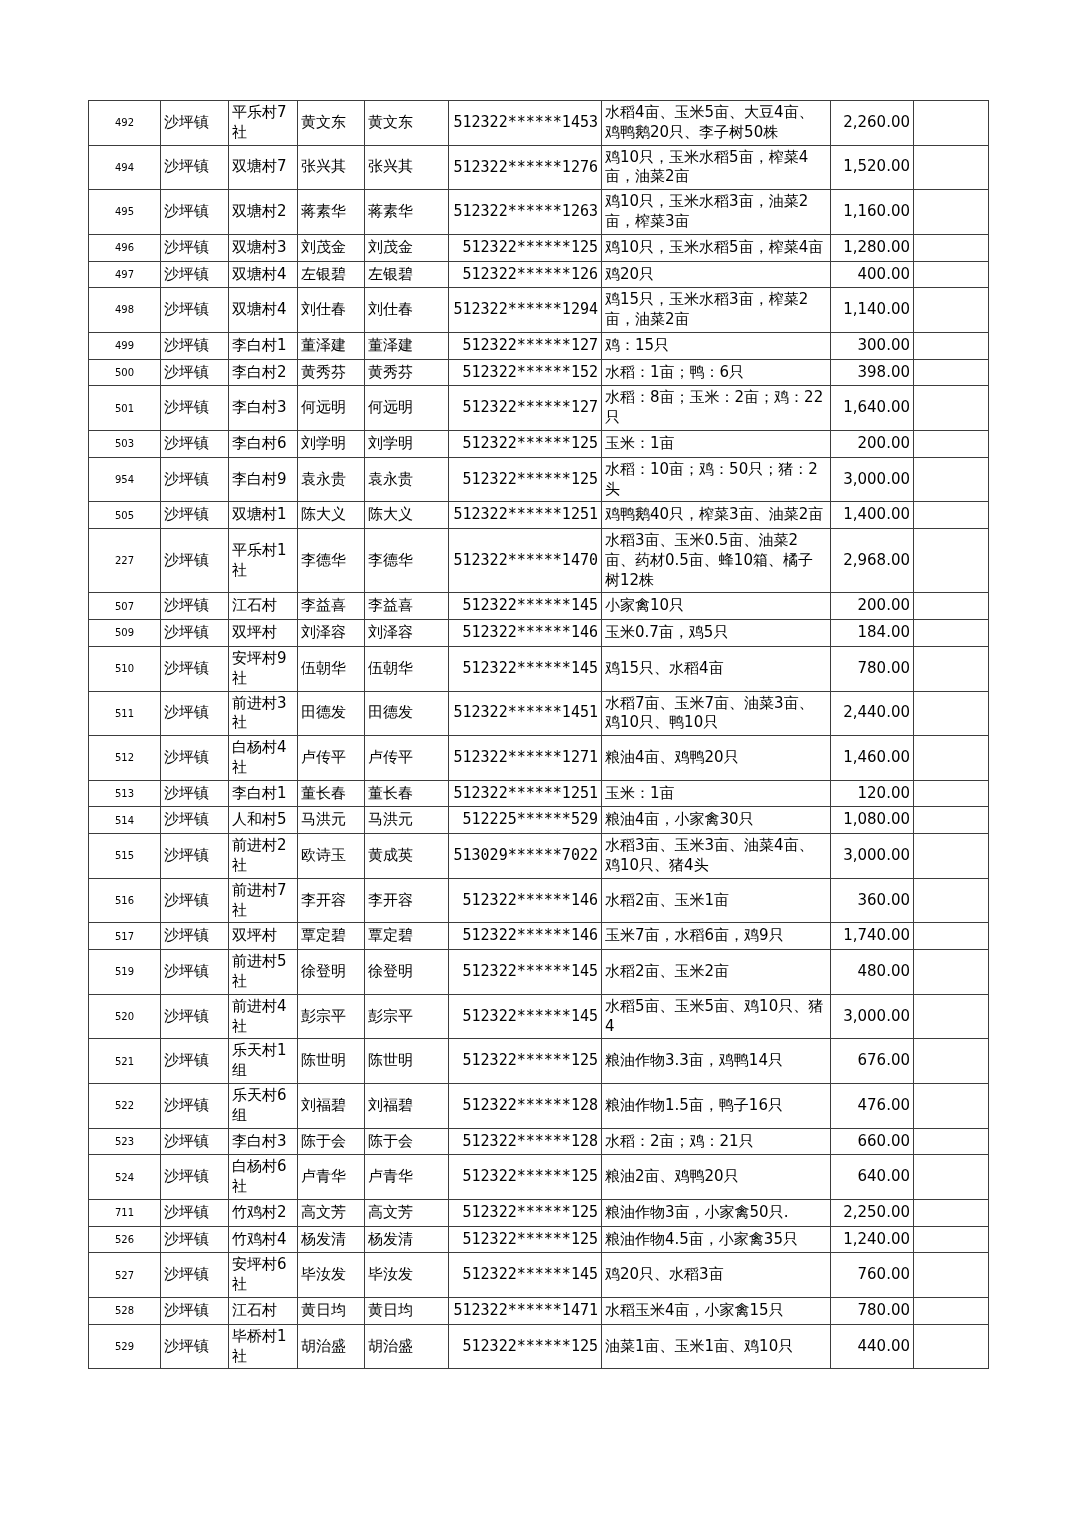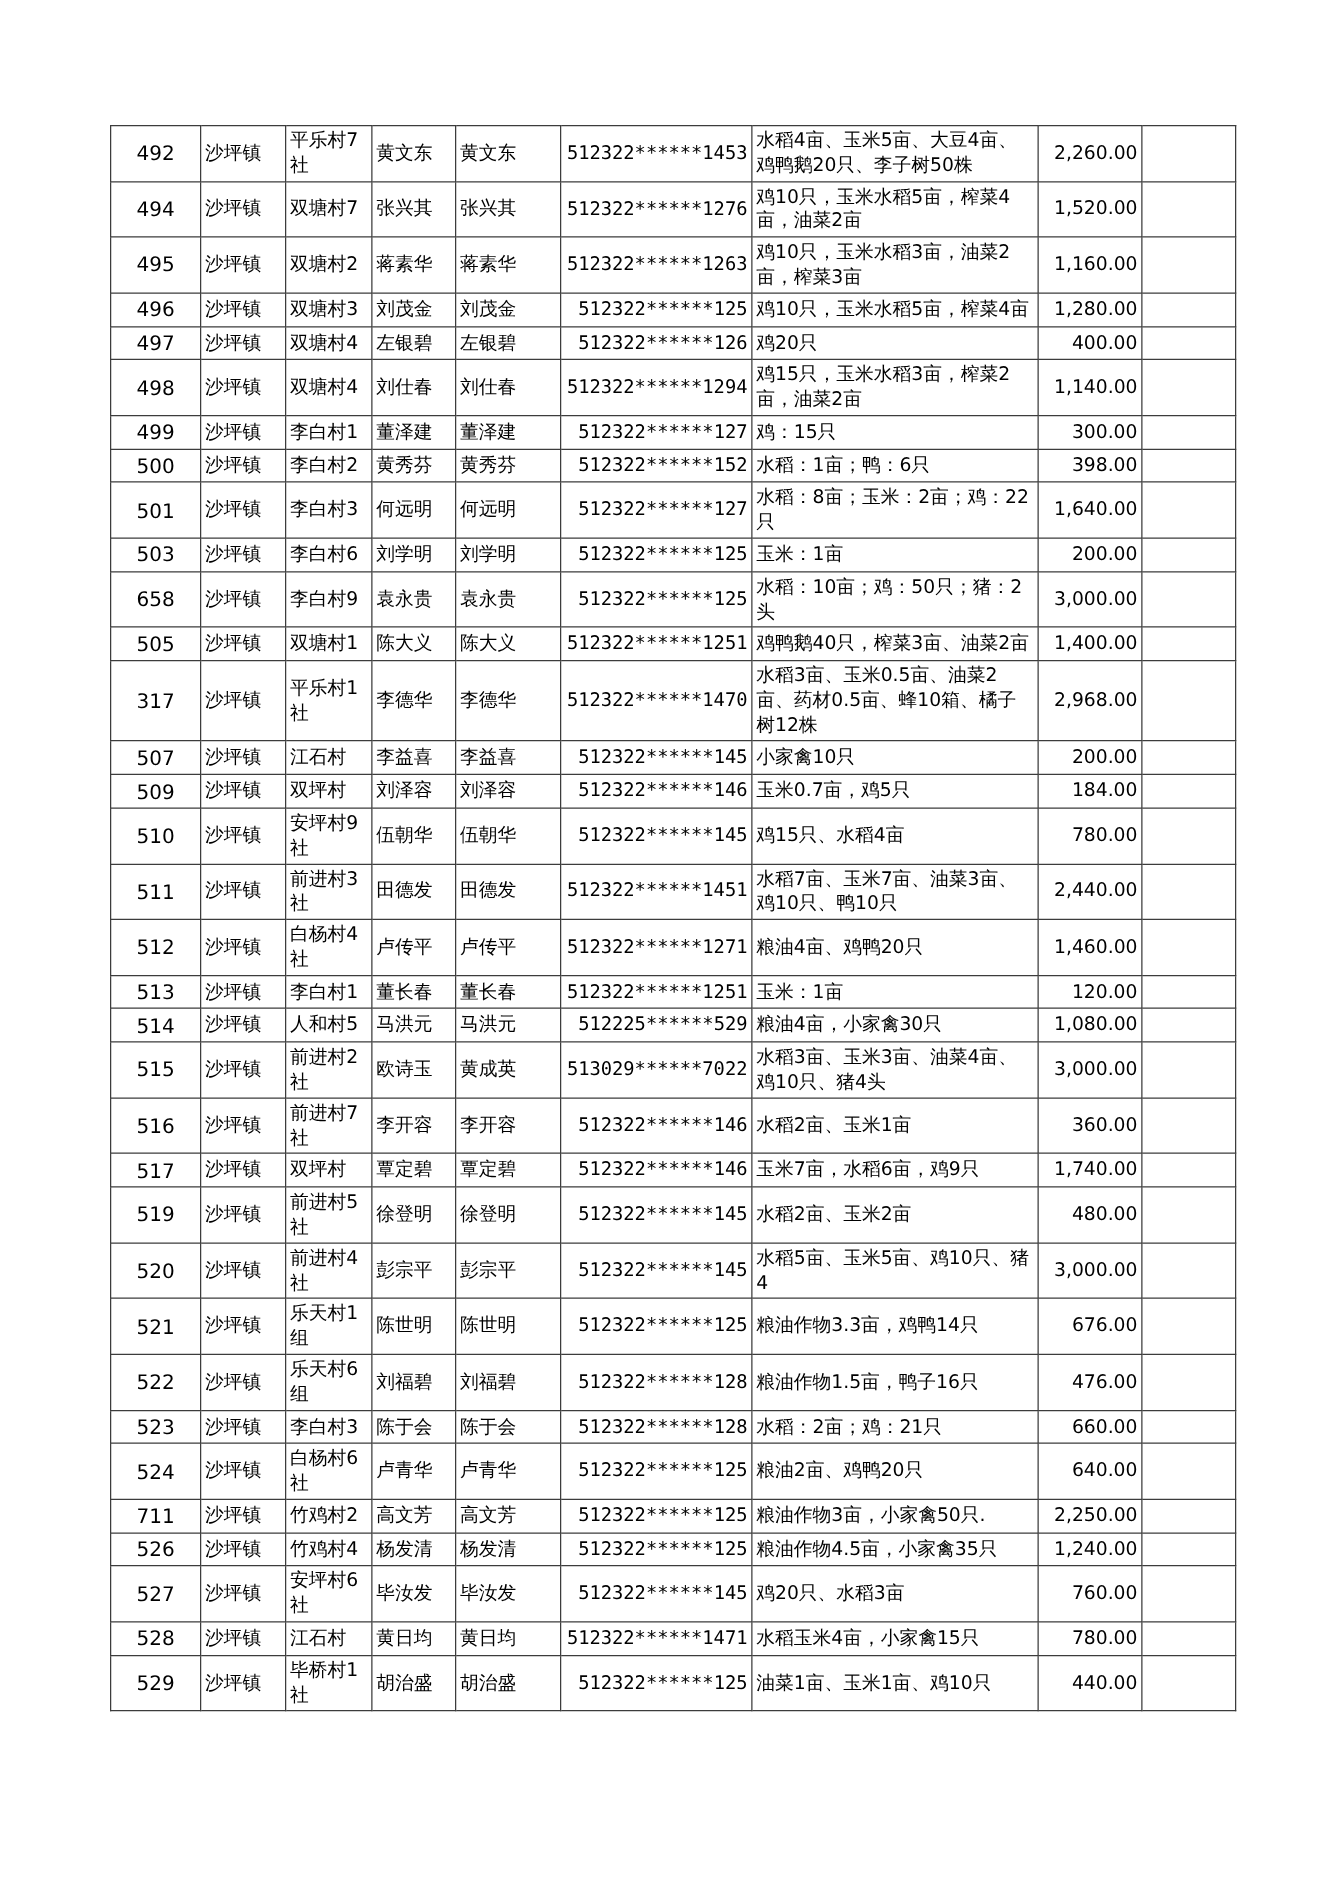--- a/index.html
+++ b/index.html
@@ -28,21 +28,21 @@
   }
   table.grid td {
     border: 1px solid #3c3c3c;
     padding: 2px 3px;
     vertical-align: middle;
     overflow: hidden;
     word-break: break-all;
   }
   td.col-no {
     text-align: center;
-    font-size: 16px;
+    font-size: 10px;
   }
   td.col-town, td.col-village, td.col-name, td.col-payee {
     text-align: left;
     padding-left: 3px;
   }
   td.col-id {
     text-align: right;
     font-family: "DejaVu Sans Mono", "Liberation Mono", monospace;
     font-size: 15px;
     padding: 2px 6px;
@@ -181,21 +181,21 @@
           <td class="col-town">沙坪镇</td>
           <td class="col-village">李白村6</td>
           <td class="col-name">刘学明</td>
           <td class="col-payee">刘学明</td>
           <td class="col-id">512322******125</td>
           <td class="col-items">玉米：1亩</td>
           <td class="col-amount">200.00</td>
           <td class="col-blank"></td>
         </tr>
         <tr>
-          <td class="col-no">658</td>
+          <td class="col-no">954</td>
           <td class="col-town">沙坪镇</td>
           <td class="col-village">李白村9</td>
           <td class="col-name">袁永贵</td>
           <td class="col-payee">袁永贵</td>
           <td class="col-id">512322******125</td>
           <td class="col-items">水稻：10亩；鸡：50只；猪：2头</td>
           <td class="col-amount">3,000.00</td>
           <td class="col-blank"></td>
         </tr>
         <tr>
@@ -203,21 +203,21 @@
           <td class="col-town">沙坪镇</td>
           <td class="col-village">双塘村1</td>
           <td class="col-name">陈大义</td>
           <td class="col-payee">陈大义</td>
           <td class="col-id">512322******1251</td>
           <td class="col-items">鸡鸭鹅40只，榨菜3亩、油菜2亩</td>
           <td class="col-amount">1,400.00</td>
           <td class="col-blank"></td>
         </tr>
         <tr>
-          <td class="col-no">317</td>
+          <td class="col-no">227</td>
           <td class="col-town">沙坪镇</td>
           <td class="col-village">平乐村1社</td>
           <td class="col-name">李德华</td>
           <td class="col-payee">李德华</td>
           <td class="col-id">512322******1470</td>
           <td class="col-items">水稻3亩、玉米0.5亩、油菜2亩、药材0.5亩、蜂10箱、橘子树12株</td>
           <td class="col-amount">2,968.00</td>
           <td class="col-blank"></td>
         </tr>
         <tr>

